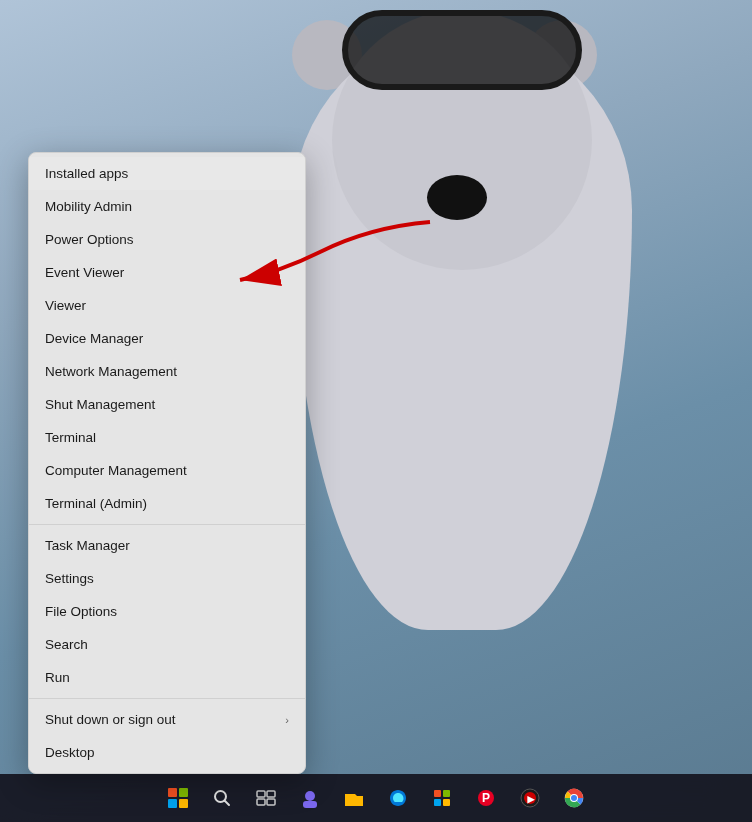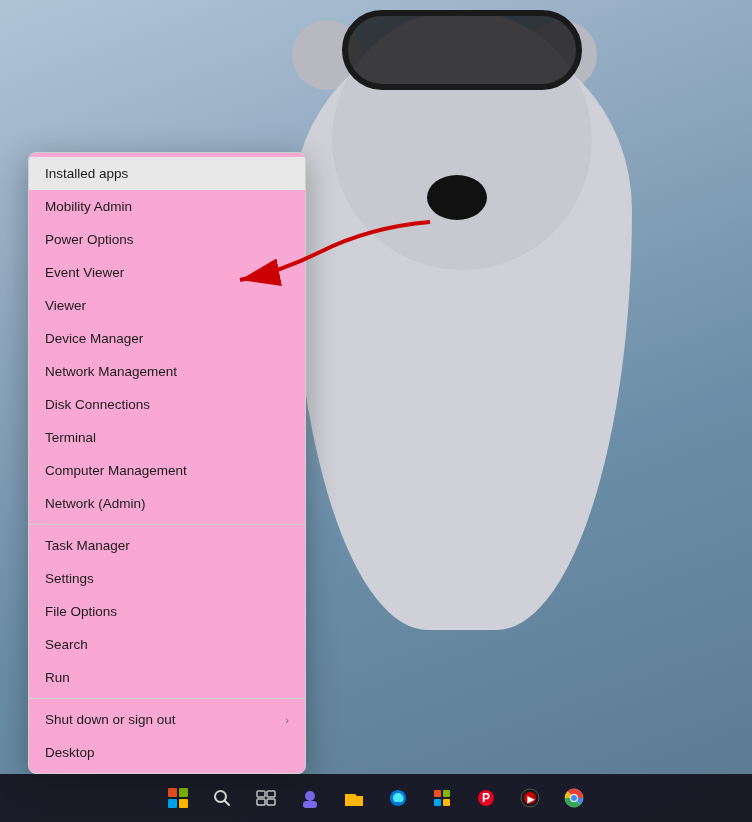--- a/index.html
+++ b/index.html
@@ -133,21 +133,21 @@
     .win-logo-quad {
       border-radius: 1px;
     }
 
     
     .context-menu {
       position: absolute;
       left: 28px;
       bottom: 48px;
       width: 278px;
-      background: #f9a8d4;
+      background: #e5e5e5;
       border: 1px solid #d0d0d0;
       border-radius: 8px;
       box-shadow: 0 8px 32px rgba(0,0,0,0.3);
       z-index: 200;
       overflow: hidden;
       padding: 4px 0;
     }
 
     .menu-item {
       display: flex;
@@ -224,30 +224,30 @@
   <div class="menu-item">
     <span>Viewer</span>
   </div>
   <div class="menu-item">
     <span>Device Manager</span>
   </div>
   <div class="menu-item">
     <span>Network Management</span>
   </div>
   <div class="menu-item">
-    <span>Disk Connections</span>
+    <span>Shut Management</span>
   </div>
   <div class="menu-item">
     <span>Terminal</span>
   </div>
   <div class="menu-item">
     <span>Computer Management</span>
   </div>
   <div class="menu-item">
-    <span>Network (Admin)</span>
+    <span>Terminal (Admin)</span>
   </div>
 
   <div class="menu-divider"></div>
 
   <div class="menu-item">
     <span>Task Manager</span>
   </div>
   <div class="menu-item">
     <span>Settings</span>
   </div>

